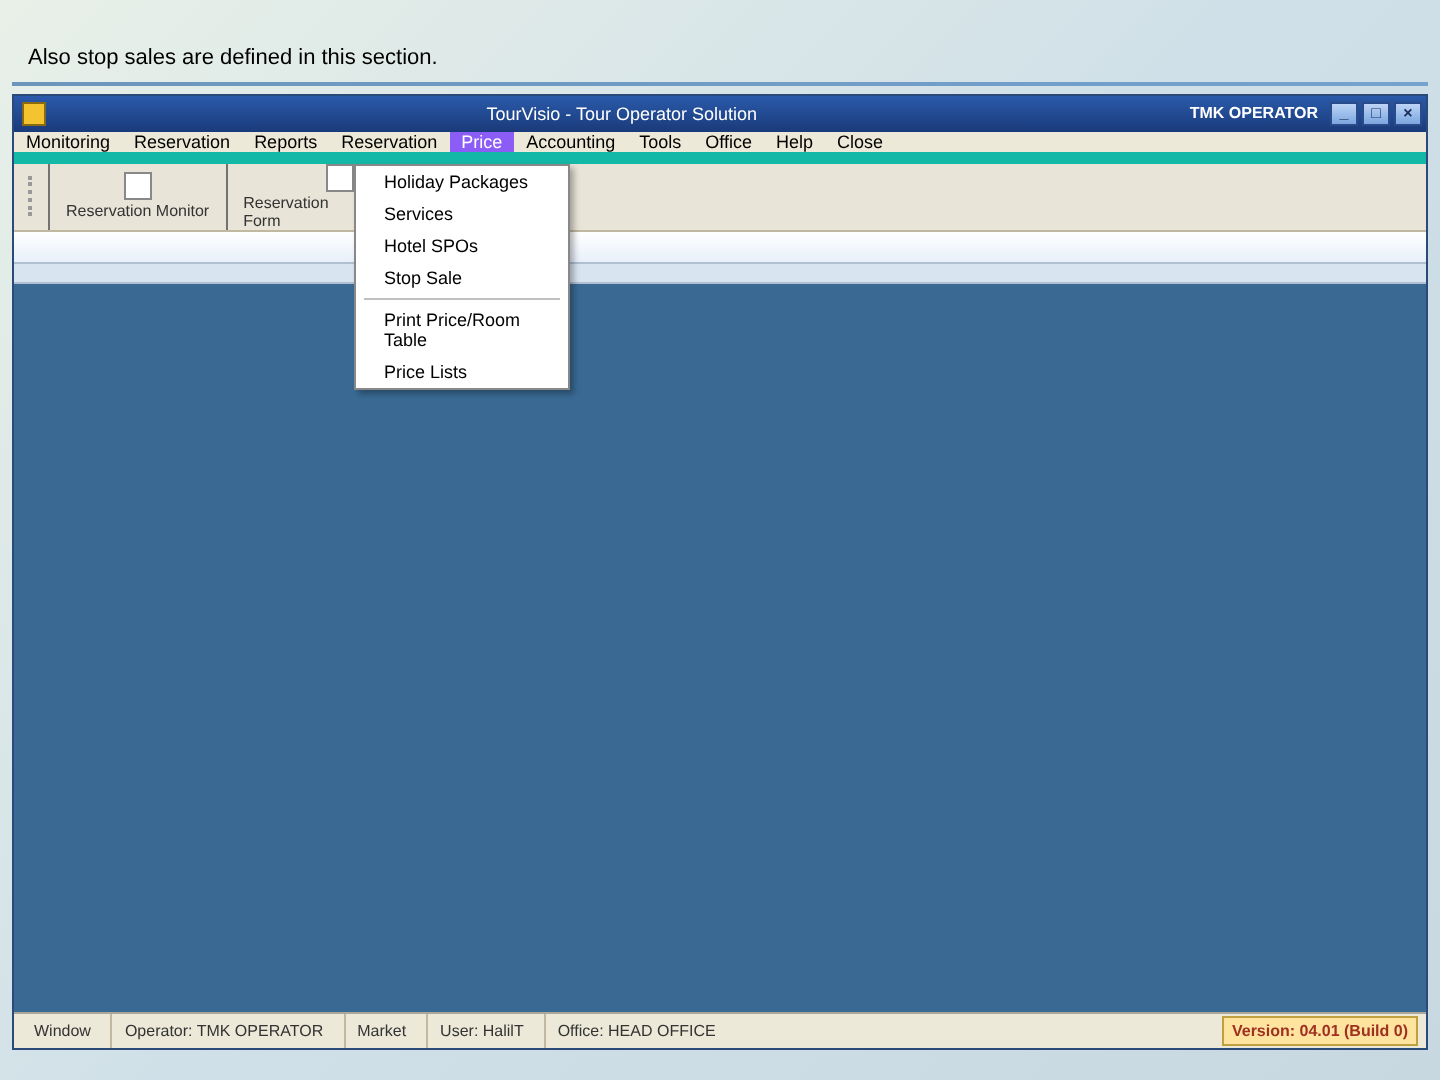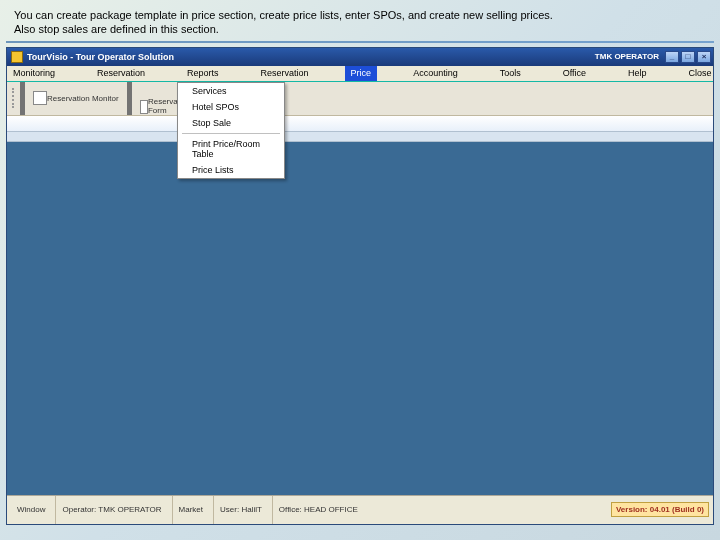--- a/index.html
+++ b/index.html
@@ -22,64 +22,64 @@
       display: flex; flex-direction: column;
       height: 478px;
       background: #3a6a94;
     }
     .titlebar {
       height: 18px; background: linear-gradient(#2a5aaa, #1a3a7a);
       display: flex; align-items: center; color: #fff; font-size: 9px;
       padding: 0 2px 0 4px;
     }
     .titlebar .icon { width: 12px; height: 12px; background: #f4c430; margin-right: 4px; border: 1px solid #8a6a10; }
-    .titlebar .title { flex: 1; font-weight: bold; }
+    .titlebar .title { flex: 1; font-weight: normal; text-align: center; }
     .titlebar .operator { font-weight: bold; margin-right: 6px; font-size: 8px; }
     .titlebar .win-btns { display: flex; gap: 2px; }
     .titlebar .win-btn { width: 14px; height: 12px; background: linear-gradient(#bcd4f6,#7aa6e0); border: 1px solid #2a4a8a; display: flex; align-items: center; justify-content: center; font-size: 8px; color: #1a2a5a; font-weight: bold; }
     .menubar {
-      height: 16px; background: #ece9d8; border-bottom: 1px solid #14b8a6;
-      display: flex; align-items: stretch; font-size: 9px; color: #000; gap: 30px;
+      height: 16px; background: #ece9d8; border-bottom: 6px solid #14b8a6;
+      display: flex; align-items: stretch; font-size: 9px; color: #000;
     }
     .menubar .menu-item { padding: 2px 6px; display: flex; align-items: center; }
-    .menubar .menu-item.active { background: #1d4ed8; color: #fff; }
+    .menubar .menu-item.active { background: #8b5cf6; color: #fff; }
     .toolbar-row {
       height: 34px; background: #e8e4d8; border-bottom: 1px solid #c0b8a0;
       display: flex; align-items: center; font-size: 8px; color: #333;
     }
-    .tool-block { border-right: 5px solid #737373; height: 100%; display: flex; flex-direction: row; align-items: center; justify-content: center; padding: 0 8px; }
+    .tool-block { border-right: 1px solid #737373; height: 100%; display: flex; flex-direction: column; align-items: center; justify-content: center; padding: 0 8px; }
     .tool-block .ico { width: 14px; height: 14px; background: #fff; border: 1px solid #888; margin-bottom: 1px; }
     .dropdown-menu {
       position: absolute; background: #fff; border: 1px solid #888;
       font-size: 9px; color: #000; z-index: 10;
       box-shadow: 2px 2px 3px rgba(0,0,0,.3);
       width: 108px;
     }
     .dropdown-menu .dd-item { padding: 3px 10px 3px 14px; }
     .dropdown-menu .dd-sep { height: 1px; background: #c0c0c0; margin: 2px 4px; }
     .ribbon-strip { height: 16px; background: linear-gradient(#fff,#e8f0fa); border-bottom: 1px solid #b0c0d0; display: flex; align-items: center; padding-left: 182px; font-size: 9px; }
     .ribbon-strip .tab { padding: 1px 10px; border: 1px solid #b0c0d0; background: #fff; border-radius: 3px 3px 0 0; border-bottom: none; }
     .ribbon-strip2 { height: 10px; background: #d8e4f0; border-bottom: 1px solid #b0c0d0; }
     .statusbar {
-      height: 29px; background: #ece9d8; border-top: 1px solid #aca899;
+      height: 18px; background: #ece9d8; border-top: 1px solid #aca899;
       display: flex; align-items: center; font-size: 8px; color: #333;
       padding: 0 4px; gap: 4px;
     }
     .statusbar .cell { border-left: 1px solid #c0b8a0; padding: 0 6px; height: 100%; display: flex; align-items: center; }
     .statusbar .cell:first-child { border-left: none; }
     .statusbar .spacer { flex: 1; }
     .statusbar .version { background: #ffe4a0; border: 1px solid #c0a040; padding: 2px 4px; color: #a03020; font-weight: bold; }
     .workspace { flex: 1; background: #3a6a94; position: relative; }
     .menubar-wrap { position: relative; }
   </style>
 </head>
 <body>
 
 <div class="slide-text">
-  <span>You can create package template in price section, create price lists, enter SPOs, and create new selling prices.</span><br>
+  <br>
   <span class="underline">Also stop sales are defined in this section.</span>
 </div>
 <div class="accent-line"></div>
 
 <div class="app-window">
 
   <div class="titlebar">
     <div class="icon"></div>
     <div class="title">TourVisio - Tour Operator Solution</div>
     <div class="operator">TMK OPERATOR</div>
@@ -117,20 +117,21 @@
         <span>Reservation Form</span>
       </div>
     </div>
 
     <div class="ribbon-strip">
       <div class="tab">Hotel ▾</div>
     </div>
     <div class="ribbon-strip2"></div>
 
     <div class="dropdown-menu" style="left:170px; top:16px;">
+      <div class="dd-item">Holiday Packages</div>
       <div class="dd-item">Services</div>
       <div class="dd-item">Hotel SPOs</div>
       <div class="dd-item">Stop Sale</div>
       <div class="dd-sep"></div>
       <div class="dd-item">Print Price/Room Table</div>
       <div class="dd-item">Price Lists</div>
     </div>
   </div>
 
   <div class="workspace"></div>

